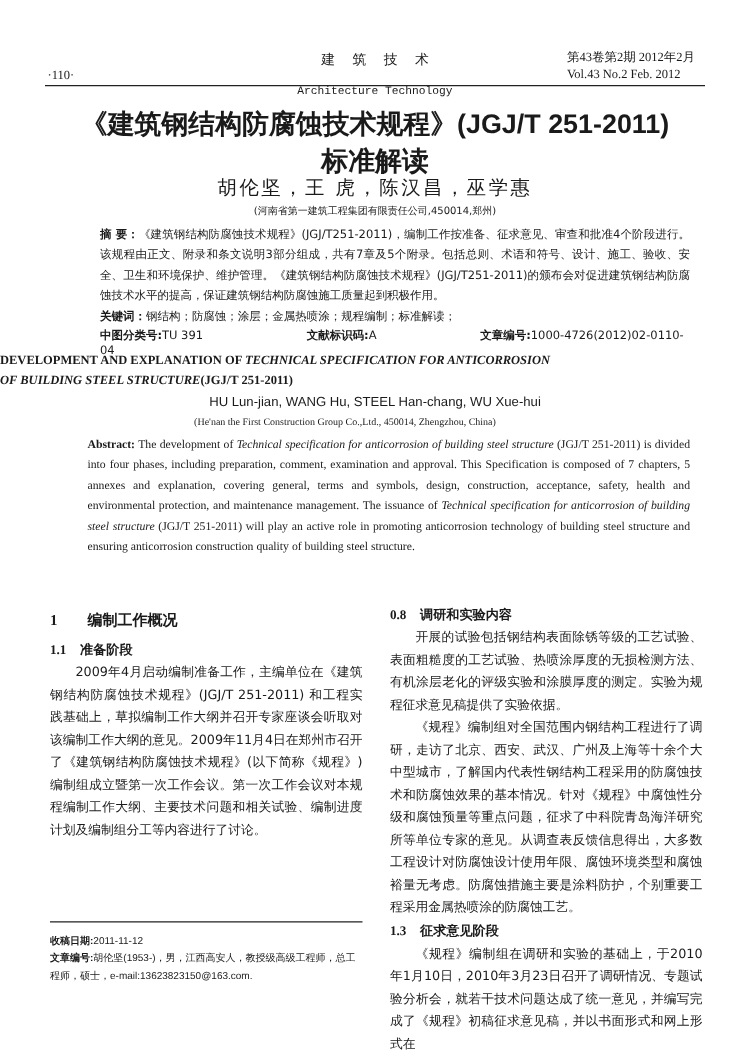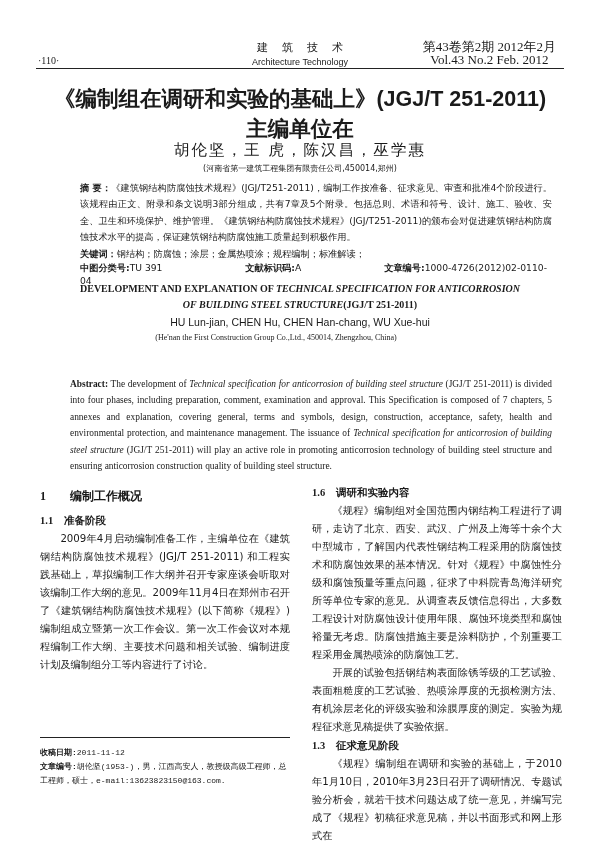--- a/index.html
+++ b/index.html
@@ -2,108 +2,108 @@
 <html><head>
 <meta charset="utf-8">
 <style>
   html,body{margin:0;padding:0;background:#fff;}
   body{width:600px;height:850px;position:relative;overflow:hidden;color:#1a1a1a;
        font-family:"DejaVu Serif","Liberation Serif",serif;}
   .abs{position:absolute;}
   .hdr-page{left:38px;top:55px;font-size:10px;font-family:"Liberation Serif",serif;}
   .hdr-journal{left:0;width:600px;top:40px;text-align:center;}
   .hdr-journal .cn{font-size:11px;letter-spacing:14px;padding-left:14px;font-family:"DejaVu Sans",sans-serif;}
-  .hdr-journal .en{font-size:9px;font-family:Liberation Sans, sans-serif;margin-top:2px;}
-  .hdr-issue{right:44px;top:40px;text-align:center;font-size:13px;font-family:"Liberation Serif",serif;line-height:13px;}
+  .hdr-journal .en{font-size:9px;font-family:Liberation Mono, monospace;margin-top:13px;}
+  .hdr-issue{right:44px;top:40px;text-align:left;font-size:10px;font-family:"Liberation Serif",serif;line-height:13px;}
   .hdr-rule{left:36px;right:36px;top:68px;height:0;border-top:1.5px solid #222;}
   .title{left:0;width:600px;top:84px;text-align:center;font-weight:bold;font-size:21.5px;
          font-family:"DejaVu Sans",sans-serif;line-height:30px;}
   .title .en{font-family:"Liberation Sans",sans-serif;}
   .authors{left:0;width:600px;top:140px;text-align:center;font-size:15.5px;letter-spacing:2px;font-family:"DejaVu Serif",serif;}
   .affil{left:0;width:600px;top:163px;text-align:center;font-size:8px;font-family:"DejaVu Sans",sans-serif;}
   .abs-cn{left:52px;width:500px;top:180px;font-size:9.2px;line-height:16.4px;font-family:"DejaVu Sans",sans-serif;text-align:justify;}
   .abs-cn b{font-weight:bold;}
   .abs-cn .ind{padding-left:28px;}
   .meta-line{left:80px;top:262px;font-size:9.2px;font-family:"DejaVu Sans",sans-serif;}
   .meta-line span{margin-right:40px;text-align:center;}
   .meta-line b{font-weight:bold;}
-  .en-title{left:0;width:600px;top:281px;text-align:center;font-weight:bold;font-size:10px;
+  .en-title{left:0;width:600px;top:281px;font-weight:bold;font-size:10px;
             font-family:"Liberation Serif",serif;line-height:16px;}
   .en-title i{font-style:italic;}
   .en-authors{left:0;width:600px;top:316px;text-align:center;font-size:10.5px;font-family:"Liberation Sans",sans-serif;}
   .en-affil{left:0;width:552px;top:333px;text-align:center;font-size:8px;font-family:"Liberation Serif",serif;}
-  .abs-en{left:52px;width:500px;top:348px;font-size:9.4px;line-height:16.4px;font-family:"Liberation Serif",serif;text-align:justify;margin-top:28px;}
+  .abs-en{left:52px;width:500px;top:348px;font-size:9.4px;line-height:16.4px;font-family:"Liberation Serif",serif;text-align:justify;}
   .abs-en .ind{padding-left:18px;}
   .abs-en b{font-weight:bold;}
   .abs-en i{font-style:italic;}
   .col{font-family:"DejaVu Sans",sans-serif;font-size:10.2px;line-height:18px;text-align:justify;}
   .col-left{left:40px;width:250px;top:487px;}
   .col-right{left:312px;width:250px;top:483px;}
   .col p{margin:0;text-indent:2em;}
   .h1{font-weight:bold;font-size:12px;margin:0 0 6px 0;line-height:18px;}
   .h2{font-weight:bold;font-size:10.5px;margin:0;line-height:18px;}
   .h1 .num,.h2 .num{display:inline-block;width:24px;font-family:"Liberation Serif",serif;}
   .h1 .num{width:30px;}
   .footnote-rule{left:40px;width:250px;top:737px;border-top:1px solid #222;}
-  .footnote{left:40px;width:250px;top:746px;font-size:8px;line-height:14px;font-family:Liberation Mono, monospace;}
+  .footnote{left:40px;width:250px;top:746px;font-size:8px;line-height:14px;font-family:Liberation Sans, sans-serif;}
   .footnote b{font-weight:bold;}
 </style>
 </head>
 <body>
 
 <div class="abs hdr-page">·110·</div>
 <div class="abs hdr-journal">
   <div class="cn">建筑技术</div>
   <div class="en">Architecture Technology</div>
 </div>
 <div class="abs hdr-issue">
   <div>第43卷第2期 2012年2月</div>
   <div>Vol.43 No.2 Feb. 2012</div>
 </div>
 <div class="abs hdr-rule"></div>
 
 <div class="abs title">
-  <div><span>《编制组在调研和实验的基础上》</span><span class="en">(JGJ/T 251-2011)</span></div>
-  <div>主编单位在</div>
+  <div><span>《建筑钢结构防腐蚀技术规程》</span><span class="en">(JGJ/T 251-2011)</span></div>
+  <div>标准解读</div>
 </div>
 <div class="abs authors">胡伦坚，王 虎，陈汉昌，巫学惠</div>
 <div class="abs affil">(河南省第一建筑工程集团有限责任公司,450014,郑州)</div>
 
 <div class="abs abs-cn">
   <div class="ind"><b>摘 要：</b><span>《建筑钢结构防腐蚀技术规程》(JGJ/T251-2011)，编制工作按准备、征求意见、审查和批准4个阶段进行。该规程由正文、附录和条文说明3部分组成，共有7章及5个附录。包括总则、术语和符号、设计、施工、验收、安全、卫生和环境保护、维护管理。《建筑钢结构防腐蚀技术规程》(JGJ/T251-2011)的颁布会对促进建筑钢结构防腐蚀技术水平的提高，保证建筑钢结构防腐蚀施工质量起到积极作用。</span></div>
   <div class="ind"><b>关键词：</b><span>钢结构；防腐蚀；涂层；金属热喷涂；规程编制；标准解读；</span></div>
 </div>
 <div class="abs meta-line">
   <span><b>中图分类号:</b><span>TU 391</span></span>
   <span><b>文献标识码:</b><span>A</span></span>
   <span><b>文章编号:</b><span>1000-4726(2012)02-0110-04</span></span>
 </div>
 
 <div class="abs en-title">
   <div><span>DEVELOPMENT AND EXPLANATION OF </span><i>TECHNICAL SPECIFICATION FOR ANTICORROSION</i></div>
   <div><i>OF BUILDING STEEL STRUCTURE</i><span>(JGJ/T 251-2011)</span></div>
 </div>
-<div class="abs en-authors">HU Lun-jian, CHEN Hu, CHEN Han-chang, WU Xue-hui</div>
+<div class="abs en-authors">HU Lun-jian, WANG Hu, STEEL Han-chang, WU Xue-hui</div>
 <div class="abs en-affil">(He'nan the First Construction Group Co.,Ltd., 450014, Zhengzhou, China)</div>
 
 <div class="abs abs-en">
   <div class="ind"><b>Abstract:</b><span> The development of </span><i>Technical specification for anticorrosion of building steel structure</i><span> (JGJ/T 251-2011) is divided into four phases, including preparation, comment, examination and approval. This Specification is composed of 7 chapters, 5 annexes and explanation, covering general, terms and symbols, design, construction, acceptance, safety, health and environmental protection, and maintenance management. The issuance of </span><i>Technical specification for anticorrosion of building steel structure</i><span> (JGJ/T 251-2011) will play an active role in promoting anticorrosion technology of building steel structure and ensuring anticorrosion construction quality of building steel structure.</span></div>
 </div>
 
 <div class="abs col col-left">
   <div class="h1"><span class="num">1</span><span>编制工作概况</span></div>
   <div class="h2"><span class="num">1.1</span><span>准备阶段</span></div>
   <p>2009年4月启动编制准备工作，主编单位在《建筑钢结构防腐蚀技术规程》(JGJ/T 251-2011) 和工程实践基础上，草拟编制工作大纲并召开专家座谈会听取对该编制工作大纲的意见。2009年11月4日在郑州市召开了《建筑钢结构防腐蚀技术规程》(以下简称《规程》)编制组成立暨第一次工作会议。第一次工作会议对本规程编制工作大纲、主要技术问题和相关试验、编制进度计划及编制组分工等内容进行了讨论。</p>
 </div>
 
 <div class="abs footnote-rule"></div>
 <div class="abs footnote">
   <div><b>收稿日期:</b><span>2011-11-12</span></div>
   <div><b>文章编号:</b><span>胡伦坚(1953-)，男，江西高安人，教授级高级工程师，总工程师，硕士，e-mail:13623823150@163.com.</span></div>
 </div>
 
 <div class="abs col col-right">
-  <div class="h2"><span class="num">1.6</span><span>调研和实验内容</span></div>
+  <div class="h2"><span class="num">0.8</span><span>调研和实验内容</span></div>
+  <p>开展的试验包括钢结构表面除锈等级的工艺试验、表面粗糙度的工艺试验、热喷涂厚度的无损检测方法、有机涂层老化的评级实验和涂膜厚度的测定。实验为规程征求意见稿提供了实验依据。</p>
   <p>《规程》编制组对全国范围内钢结构工程进行了调研，走访了北京、西安、武汉、广州及上海等十余个大中型城市，了解国内代表性钢结构工程采用的防腐蚀技术和防腐蚀效果的基本情况。针对《规程》中腐蚀性分级和腐蚀预量等重点问题，征求了中科院青岛海洋研究所等单位专家的意见。从调查表反馈信息得出，大多数工程设计对防腐蚀设计使用年限、腐蚀环境类型和腐蚀裕量无考虑。防腐蚀措施主要是涂料防护，个别重要工程采用金属热喷涂的防腐蚀工艺。</p>
-  <p>开展的试验包括钢结构表面除锈等级的工艺试验、表面粗糙度的工艺试验、热喷涂厚度的无损检测方法、有机涂层老化的评级实验和涂膜厚度的测定。实验为规程征求意见稿提供了实验依据。</p>
   <div class="h2"><span class="num">1.3</span><span>征求意见阶段</span></div>
   <p>《规程》编制组在调研和实验的基础上，于2010年1月10日，2010年3月23日召开了调研情况、专题试验分析会，就若干技术问题达成了统一意见，并编写完成了《规程》初稿征求意见稿，并以书面形式和网上形式在</p>
 </div>
 
 </body></html>

